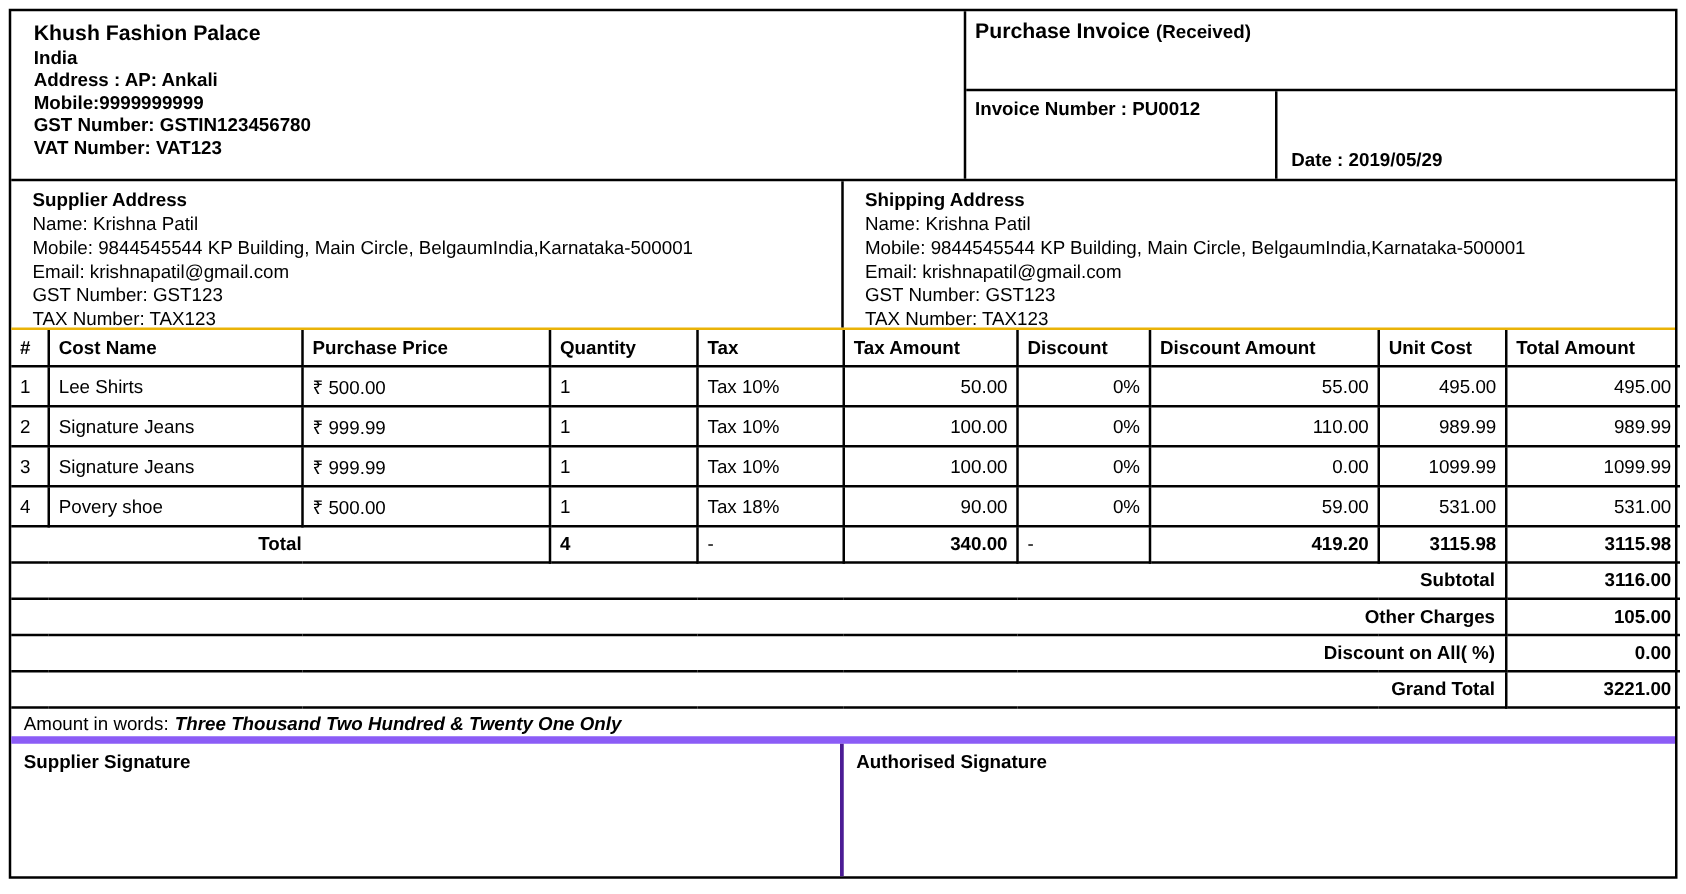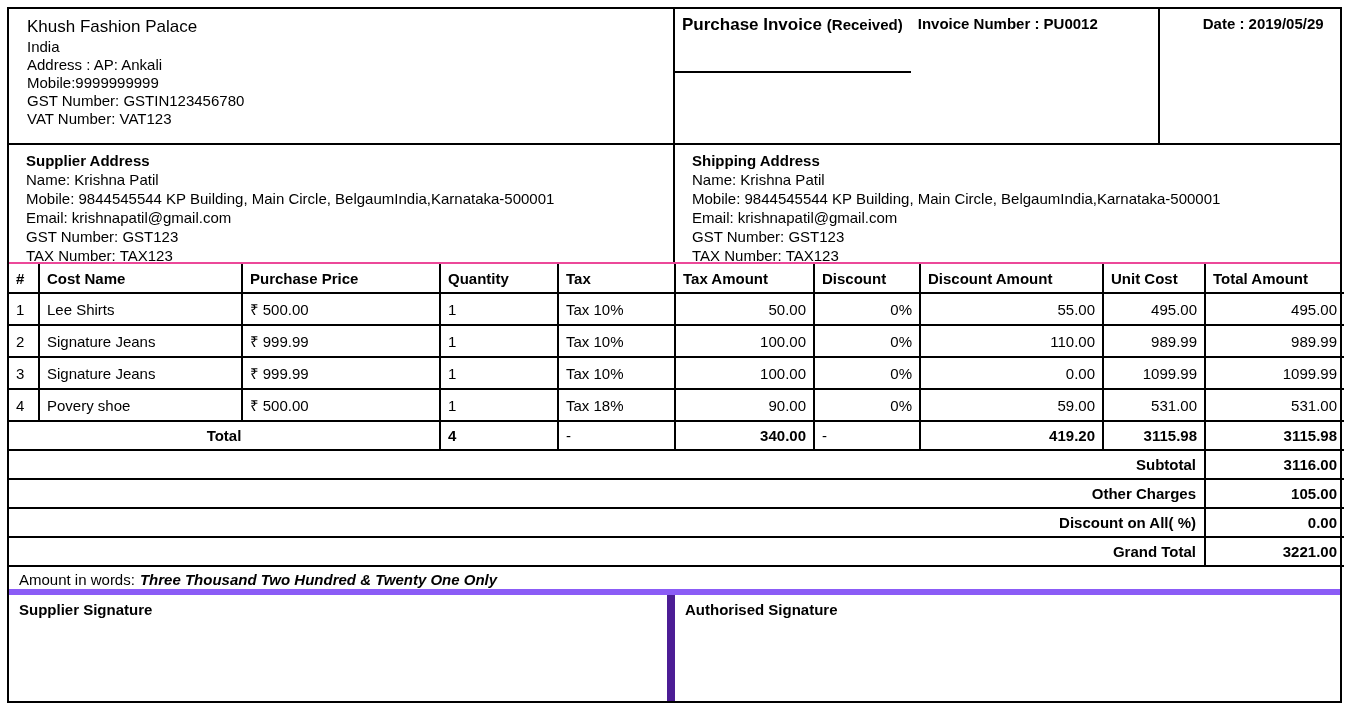--- a/index.html
+++ b/index.html
@@ -20,54 +20,54 @@
     background: #fff;
   }
   
   .top-section {
     display: flex;
     height: 136px;
     border-bottom: 2px solid #000;
     flex: none;
   }
   .company-cell {
-    width: 666px; flex: none;
+    width: 764px; flex: none;
     border-right: 2px solid #000;
     padding: 7px 12px 0 18px;
-    font-weight: normal;
+    font-weight: bold;
     font-size: 15px;
     line-height: 18px;
   }
   .company-name { font-size: 17px; line-height: 21px; padding-bottom: 1px; }
-  .right-panel { flex: 1; display: flex; flex-direction: row; }
+  .right-panel { flex: 1; display: flex; flex-direction: column; }
   .invoice-title-cell {
     height: 64px; flex: none;
     border-bottom: 2px solid #000;
     padding: 6px 8px 0 7px;
     font-weight: bold;
     font-size: 17px;
   }
   .invoice-title-suffix { font-size: 15px; margin-left: 5px; }
-  .invoice-meta-row { flex: 1; display: flex; gap: 32px; }
+  .invoice-meta-row { flex: 1; display: flex; }
   .invoice-number-cell {
     width: 249px; flex: none;
     border-right: 2px solid #000;
     padding: 6px 8px 0 7px;
     font-weight: bold; font-size: 15px;
   }
   .invoice-date-cell {
     flex: 1;
     padding: 6px 8px 0 11px;
-    font-weight: bold; font-size: 15px;
+    font-weight: bold; font-size: 15px; margin-top: 41px;
   }
   
   .address-section {
     display: flex;
     height: 119px;
-    border-bottom: 2px solid #ec4899;
+    border-bottom: 2px solid #eab308;
     flex: none;
   }
   .address-cell {
     font-size: 15px;
     line-height: 19px;
     padding: 6px 12px 0 17px;
   }
   .address-cell.supplier { width: 666px; flex: none; border-right: 2px solid #000; }
   .address-cell.shipping { flex: 1; }
   .address-heading { font-weight: bold; }
@@ -108,21 +108,21 @@
     font-size: 15px;
   }
   .amount-words .value { font-weight: bold; font-style: italic; margin-left: 5px; }
   
   .signature-section { flex: 1; display: flex; }
   .sig-cell {
     padding: 6px 10px 0 10px;
     font-weight: bold;
     font-size: 15px;
   }
-  .sig-cell.supplier-sig { width: 666px; flex: none; border-right: 8px solid #4c1d95; }
+  .sig-cell.supplier-sig { width: 666px; flex: none; border-right: 3px solid #4c1d95; }
   .sig-cell.authorised-sig { flex: 1; }
 </style>
 </head>
 <body>
 
 <div class="invoice">
 
   <div class="top-section">
     <div class="company-cell">
       <div class="company-name">Khush Fashion Palace</div>

